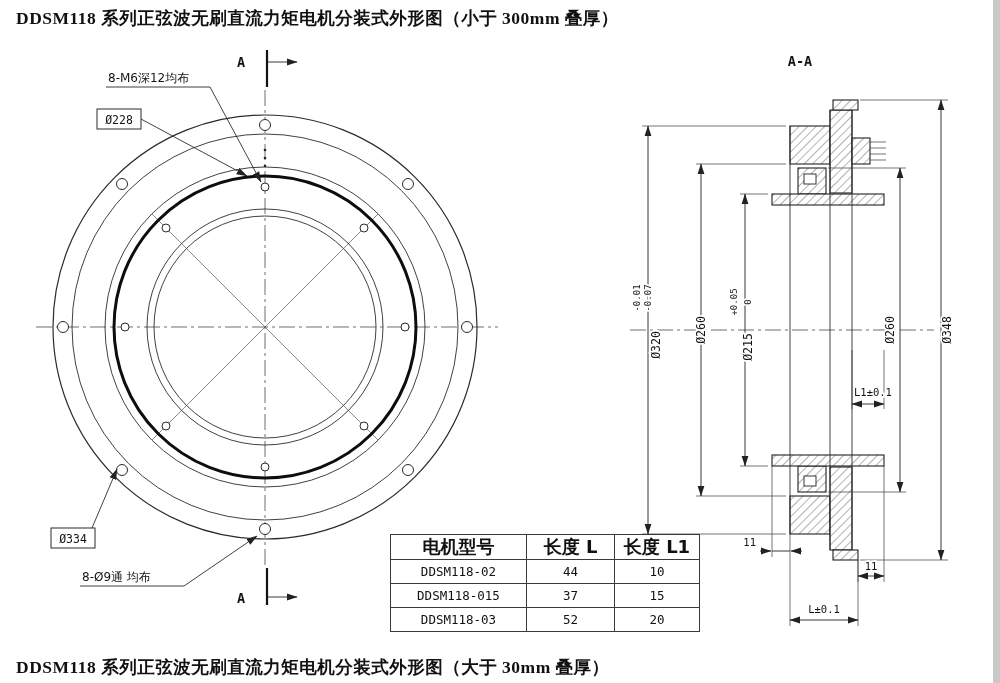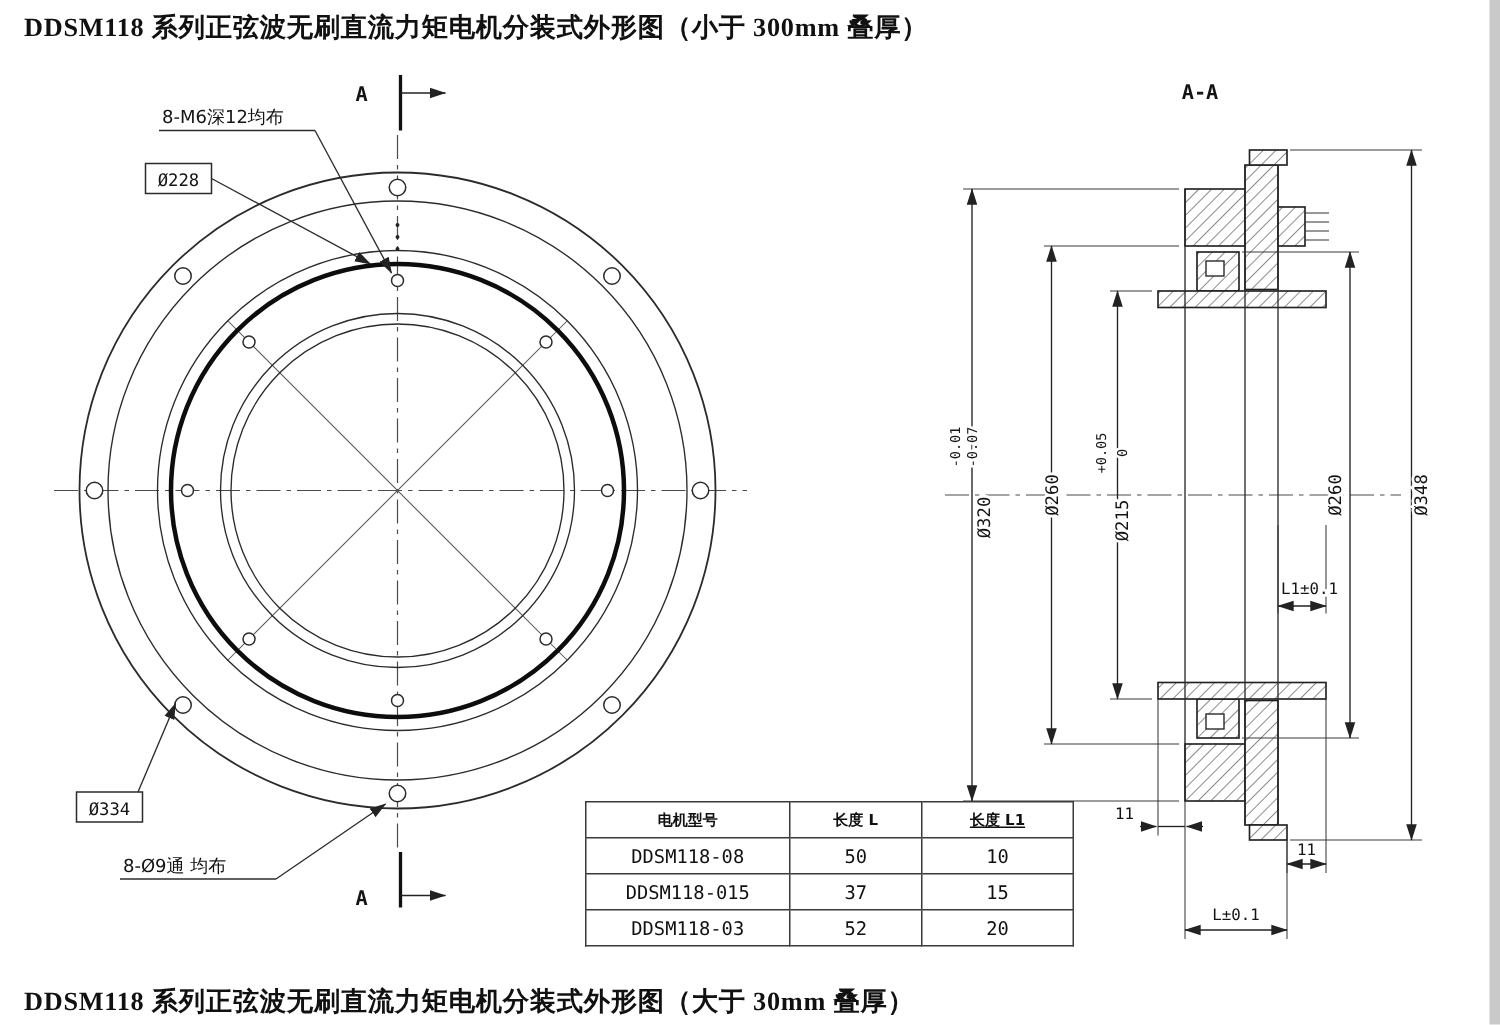--- a/index.html
+++ b/index.html
@@ -30,22 +30,22 @@
   .ts{font-size:9px;}
   .tm{font-size:10.5px;}
   .ta{font-size:13.5px;font-weight:600;}
   .ht{paint-order:stroke;stroke:#ffffff;stroke-width:3.5px;}
   .thickline{stroke:#111;stroke-width:2.2;}
   .ldr{stroke:#2b2b2b;stroke-width:0.9;fill:none;}
   .box{fill:#fff;stroke:#2b2b2b;stroke-width:1;}
   table{position:absolute;left:390px;top:534px;border-collapse:collapse;background:#fff;
         font-family:"DejaVu Sans Mono",monospace;font-size:12.5px;color:#111;}
   th,td{border:1px solid #3a3a3a;height:24px;text-align:center;padding:0 4px;box-sizing:border-box;font-weight:400;}
-  th{font-family:"DejaVu Sans",sans-serif;font-weight:600;font-size:10px;}
-  .c1{width:136px;} .c2{width:88px;} .c3{width:101px;text-decoration:underline;}
+  th{font-family:"DejaVu Sans",sans-serif;font-weight:600;font-size:18px;}
+  .c1{width:136px;} .c2{width:88px;} .c3{width:85px;}
   #gray-strip{position:absolute;right:0;top:0;width:7px;height:683px;background:#c9c9c9;}
 </style>
 </head>
 <body>
 
 <div id="title-top" class="title">DDSM118 系列正弦波无刷直流力矩电机分装式外形图（小于 300mm 叠厚）</div>
 
 <svg width="1000" height="683" viewBox="0 0 1000 683">
   <defs>
     <marker id="arr" viewBox="0 0 10 8" refX="9.5" refY="4" markerWidth="11" markerHeight="9" orient="auto-start-reverse" markerUnits="userSpaceOnUse">
@@ -218,22 +218,22 @@
 <table>
   <thead>
     <tr>
       <th class="c1">电机型号</th>
       <th class="c2">长度 L</th>
       <th class="c3">长度 L1</th>
     </tr>
   </thead>
   <tbody>
     <tr>
-      <td>DDSM118-08</td>
-      <td>50</td>
+      <td>DDSM118-02</td>
+      <td>44</td>
       <td>10</td>
     </tr>
     <tr>
       <td>DDSM118-015</td>
       <td>37</td>
       <td>15</td>
     </tr>
     <tr>
       <td>DDSM118-03</td>
       <td>52</td>

